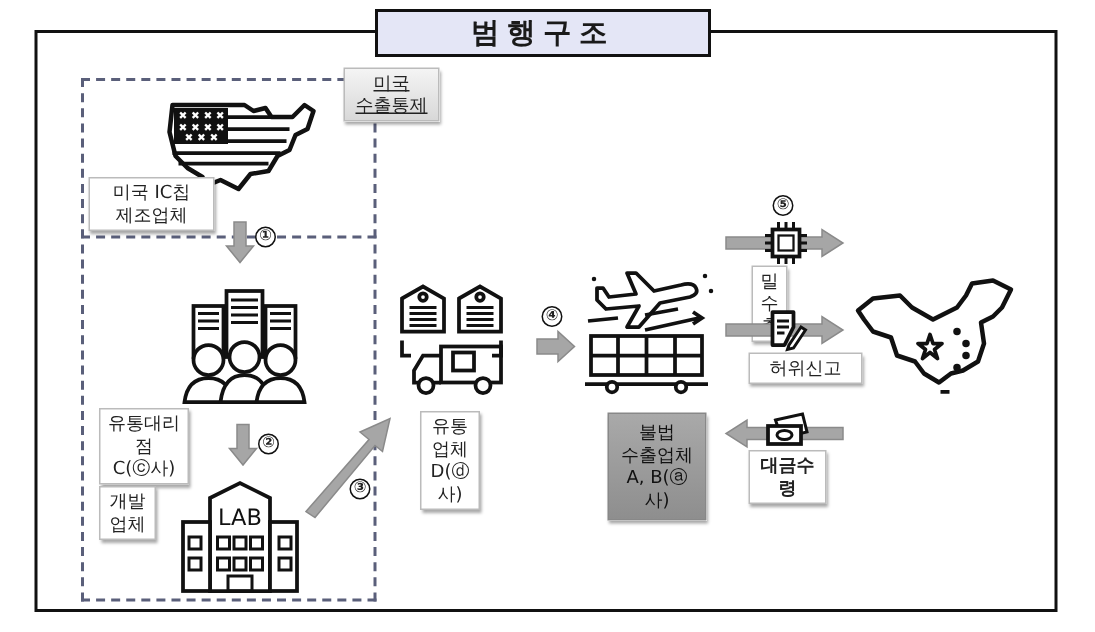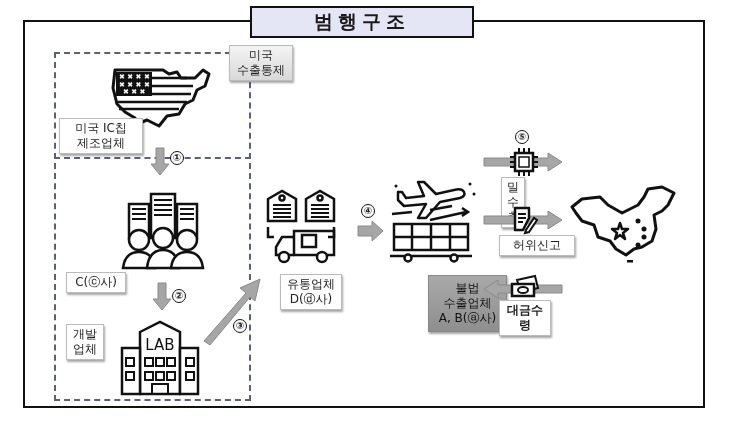--- a/index.html
+++ b/index.html
@@ -22,21 +22,21 @@
 </style>
 </head>
 <body>
 
 <div class="abs frame"></div>
 <div class="abs title">범행구조</div>
 
 <div class="abs dashbox"></div>
 <div class="abs dashline"></div>
 
-<div class="abs label gray" style="left:229px;top:45px;width:64px;">
+<div class="abs label gray" style="left:229px;top:45px;width:64px;text-decoration:underline;">
   <div>미국</div>
   <div>수출통제</div>
 </div>
 
 <svg style="left:107px;top:64px;" width="108" height="70" viewBox="0 0 108 70">
   <path d="M8 6 L56 6 L62 10 L70 8 L74 14 L88 14 L96 6 L102 10 L98 22 L90 26 L86 36 L78 40 L72 50 L60 52 L52 62 L40 56 L30 60 L28 54 L18 48 L10 40 L6 24 Z" fill="#fff" stroke="#111" stroke-width="3" stroke-linejoin="round"></path>
   <rect x="9" y="8" width="36" height="24" fill="#111"></rect>
   <g fill="#fff" font-size="7" font-weight="bold">
     <text x="12" y="15">✖ ✖ ✖ ✖</text>
       <text x="12" y="23">✖ ✖ ✖ ✖</text>
@@ -83,20 +83,21 @@
     <circle cx="18" cy="50" r="10"></circle>
       <circle cx="42" cy="48" r="10"></circle>
       <circle cx="66" cy="50" r="10"></circle>
     <path d="M2 78 Q4 62 18 62 Q32 62 34 78 Z"></path>
       <path d="M26 78 Q28 60 42 60 Q56 60 58 78 Z"></path>
       <path d="M50 78 Q52 62 66 62 Q80 62 82 78 Z"></path>
   </g>
 </svg>
 
 <div class="abs label" style="left:66px;top:272px;width:60px;">
+  <div>유통대리점</div>
   <div>C(ⓒ사)</div>
 </div>
 
 <svg style="left:153px;top:283px;" width="18" height="28" viewBox="0 0 18 28">
   <path d="M5 0 H13 V16 H18 L9 27 L0 16 H5 Z" fill="#a6a6a6" stroke="#8a8a8a" stroke-width="1"></path>
 </svg>
 <div class="abs num" style="left:172px;top:289px;">②</div>
 
 <div class="abs label" style="left:66px;top:324px;width:38px;">
   <div>개발업체</div>
@@ -152,21 +153,21 @@
     <rect x="28" y="44" width="40" height="24"></rect>
       <path d="M28 50 H16 L10 60 V68 H28"></path>
     <rect x="36" y="48" width="14" height="12"></rect>
   </g>
   <g fill="#fff" stroke="#111" stroke-width="2.5">
       <circle cx="18" cy="70" r="5"></circle>
       <circle cx="56" cy="70" r="5"></circle>
     </g>
 </svg>
 
-<div class="abs label" style="left:280px;top:274px;width:62px;">
+<div class="abs label" style="left:280px;top:274px;width:40px;">
   <div>유통업체</div>
   <div>D(ⓓ사)</div>
 </div>
 
 <svg style="left:358px;top:221px;" width="26" height="20" viewBox="0 0 26 20">
   <path d="M0 5 H14 V0 L25 10 L14 20 V15 H0 Z" fill="#a6a6a6" stroke="#8a8a8a" stroke-width="1"></path>
 </svg>
 <div class="abs num" style="left:361px;top:204px;">④</div>
 
 <svg style="left:390px;top:178px;" width="88" height="88" viewBox="0 0 88 88">
@@ -188,21 +189,21 @@
       <circle cx="18" cy="80" r="3.5"></circle>
       <circle cx="64" cy="80" r="3.5"></circle>
     </g>
   <g fill="#111">
       <circle cx="80" cy="6" r="1.5"></circle>
       <circle cx="84" cy="16" r="1.5"></circle>
       <circle cx="6" cy="8" r="1.5"></circle>
     </g>
 </svg>
 
-<div class="abs label dark" style="left:428px;top:275px;width:79px;padding:5px 5px;">
+<div class="abs label dark" style="left:405px;top:275px;width:66px;padding:5px 5px;">
   <div>불법</div>
   <div>수출업체</div>
   <div>A, B(ⓐ사)</div>
 </div>
 
 <div class="abs num" style="left:515px;top:130px;">⑤</div>
 
 <svg style="left:484px;top:152px;" width="80" height="20" viewBox="0 0 80 20">
   <path d="M0 6 H64 V1 L78 10 L64 19 V14 H0 Z" fill="#a6a6a6" stroke="#8a8a8a" stroke-width="1"></path>
 </svg>

